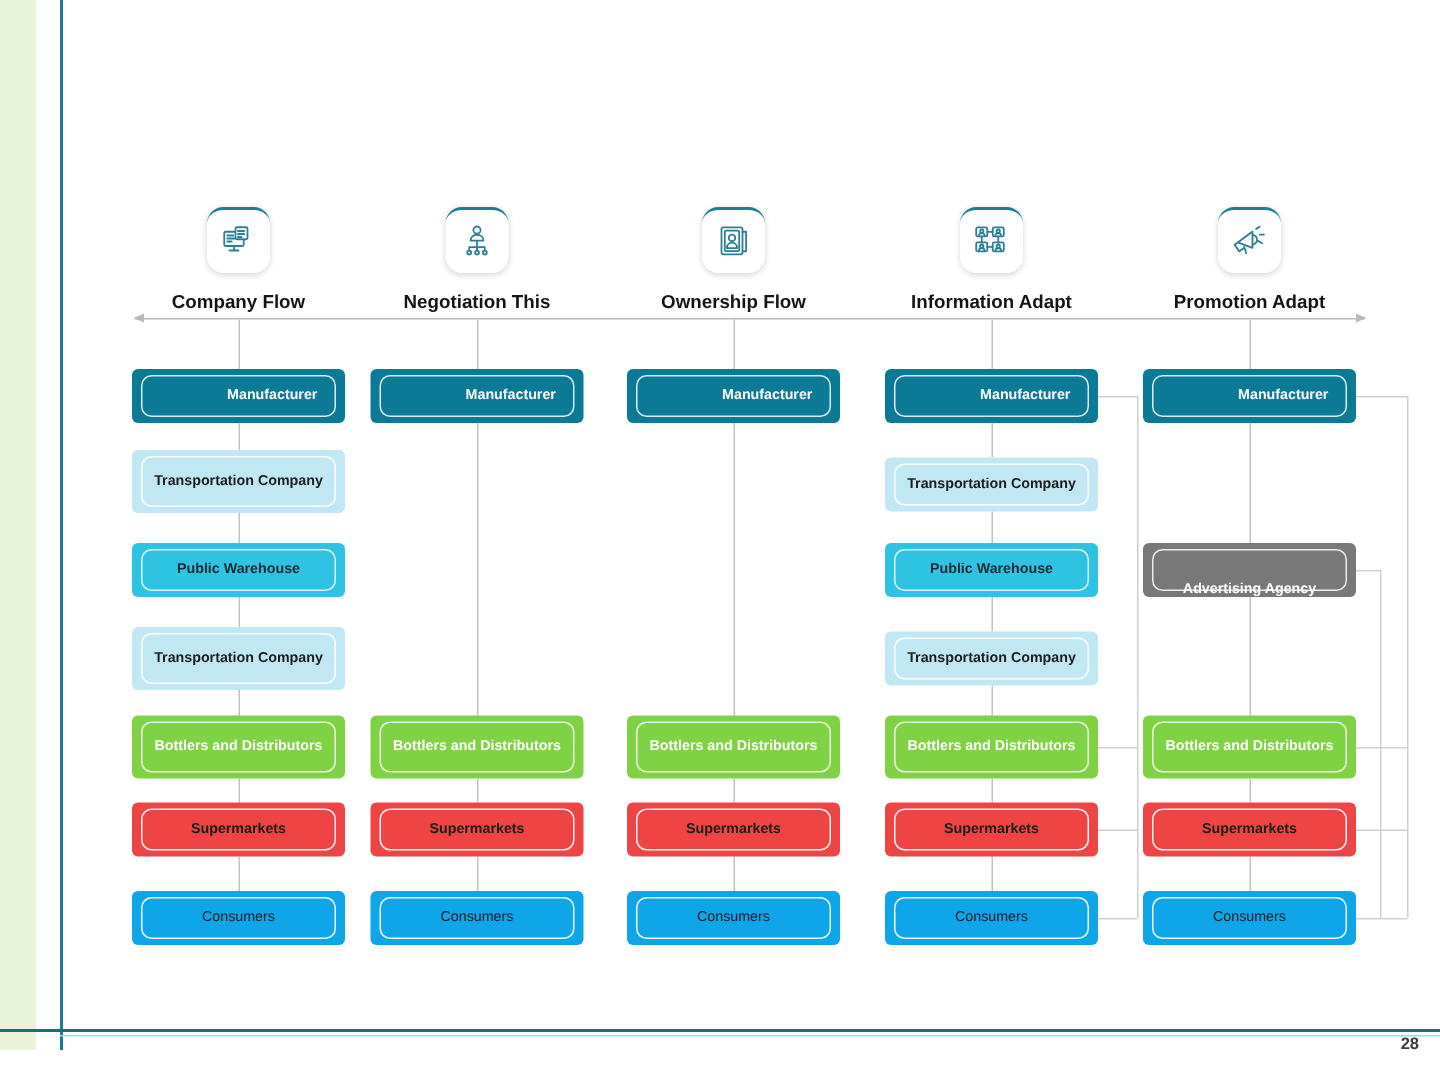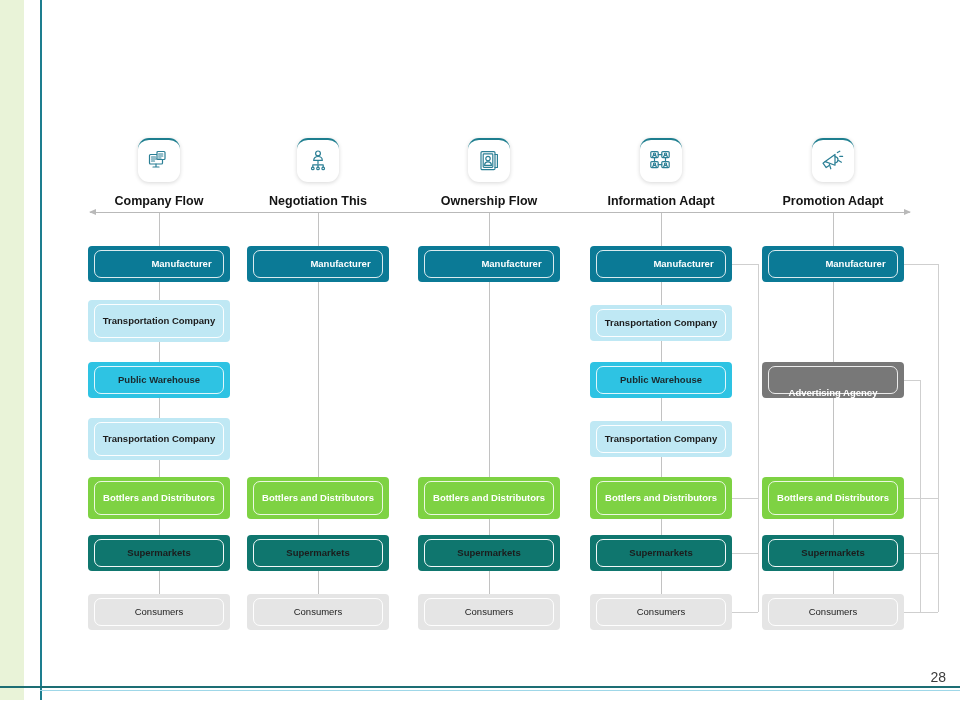--- a/index.html
+++ b/index.html
@@ -62,36 +62,36 @@
   .box span{
     position:relative;z-index:2;text-align:center;
     font-size:9.5px;font-weight:700;line-height:11.5px;
   }
 
   .b-teal  {background:#0b7a96;padding-left:45px;}  .b-teal span{color:#ffffff;}
   .b-ltblue{background:#bfe8f4;}  .b-ltblue span{color:#1c1c1c;font-weight:700;}
   .b-cyan  {background:#2ec3e3;}  .b-cyan span{color:#1b2a2e;}
   .b-gray  {background:#787878;}  .b-gray span{color:#ffffff;margin-top:26px;}
   .b-green {background:#7ed243;}  .b-green span{color:#ffffff;}
-  .b-green2{background:#0f766e;}  .b-green2 span{color:#1c1c1c;}
-  .b-green3{background:#e5e5e5;}  .b-green3 span{color:#1c1c1c;font-weight:400;}
+  .b-green2{background:#ef4444;}  .b-green2 span{color:#1c1c1c;}
+  .b-green3{background:#0ea5e9;}  .b-green3 span{color:#1c1c1c;font-weight:400;}
 
   .b-ltblue .inner,.b-green2 .inner,.b-green3 .inner{border-color:rgba(255,255,255,.95);}
 
   
   .conn{position:absolute;background:#cfcfcf;}
 
   
   .footnote{
     position:absolute;left:0;top:670px;width:960px;text-align:center;
     font-size:10.5px;color:#9a9a9a;
   }
   .pagenum{
-    position:absolute;right:14px;top:669px;
-    font-size:14px;font-weight:400;color:#3c3c3c;
+    position:absolute;right:14px;top:690px;
+    font-size:11px;font-weight:700;color:#3c3c3c;
   }
 </style>
 </head>
 <body>
 
 <div class="slide">
 
   <div class="edge-green"></div>
   <div class="edge-line"></div>
   <div class="footer-rule"></div>

